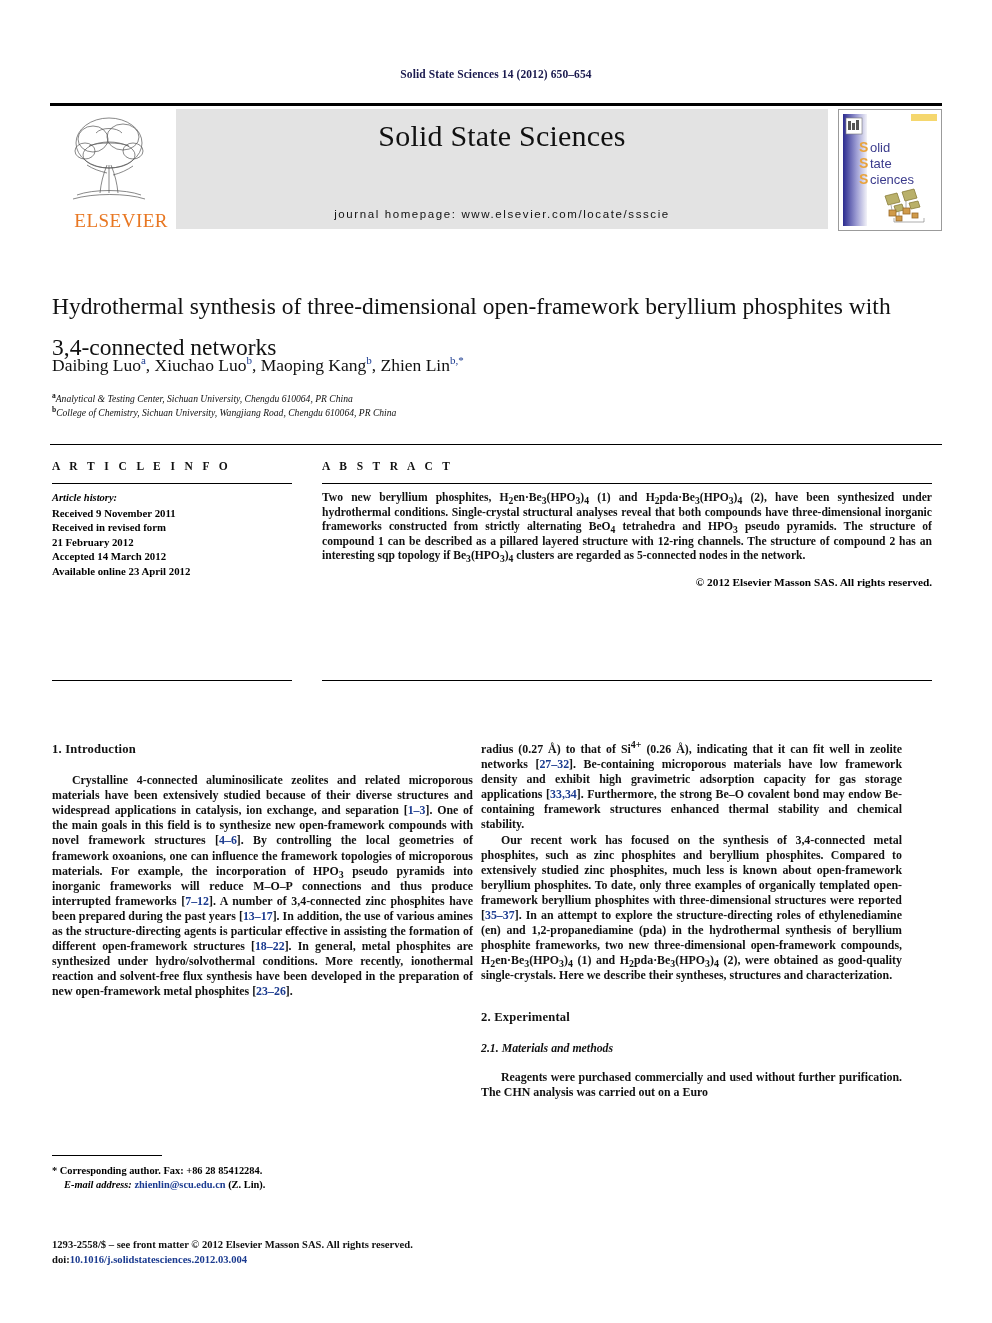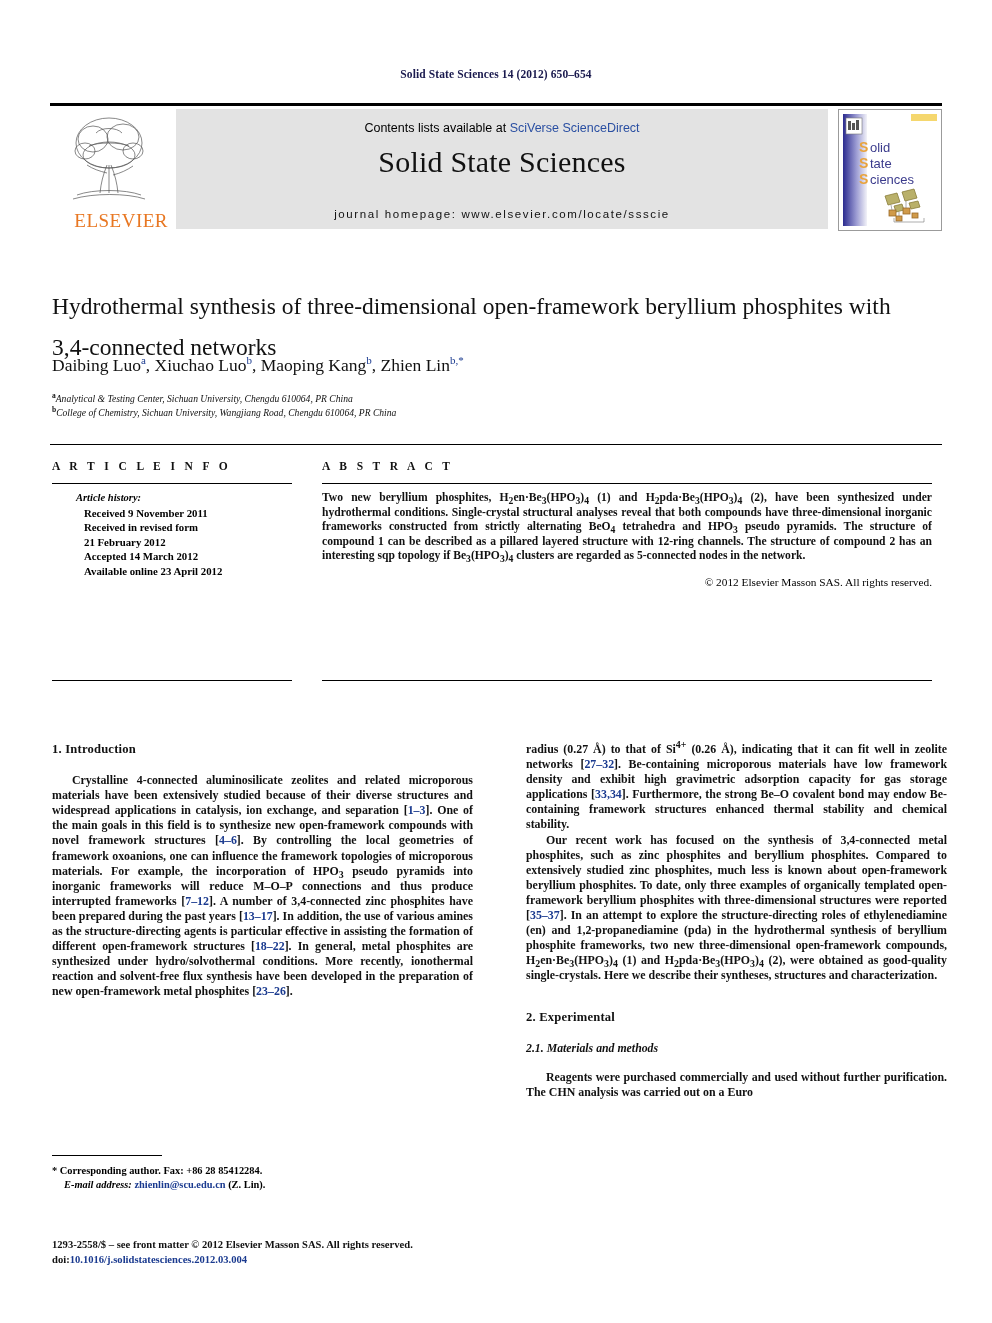--- a/index.html
+++ b/index.html
@@ -177,43 +177,41 @@
   .sec-rule {
     border-top: 1.6px solid #000;
     margin-top: 11px;
     margin-bottom: 7px;
   }
   .info-italic {
     font-style: italic;
     font-weight: bold;
     font-size: 10.5px;
     line-height: 14.5px;
-    margin-left: 24px;
   }
   .info-lines {
     font-size: 10.8px;
     line-height: 14.6px;
     font-weight: bold;
-    margin-left: 32px;
   }
   .kw-block { margin-top: 30px; }
   .kw-rule { border-top: 1.6px solid #000; margin-bottom: 6px; }
 
   .abstract-text {
     font-size: 11.6px;
     line-height: 14.6px;
     text-align: justify;
     font-weight: bold;
     color: #111;
   }
   .copyright-line {
     margin-top: 12px;
     text-align: right;
     font-size: 11.3px;
-    font-weight: normal;
+    font-weight: bold;
   }
   .rule-bottom-abs {
     position: absolute;
     left: 322px;
     width: 610px;
     top: 680px;
     border-top: 1px solid #000;
   }
   .rule-bottom-info {
     position: absolute;
@@ -229,21 +227,21 @@
     top: 742px;
     width: 421px;
     font-size: 11.9px;
     line-height: 15.1px;
     text-align: justify;
     font-weight: bold;
     color: #111;
     hyphens: none;
   }
   .col-left { left: 52px; }
-  .col-right { left: 526px; }
+  .col-right { left: 481px; }
   .body-col p { margin: 0 0 0 0; text-indent: 20px; }
   .body-col p.noindent { text-indent: 0; }
   .head-1 {
     font-weight: bold;
     font-size: 12.6px;
     margin: 0 0 16px 0;
     text-indent: 0;
     letter-spacing: 0.2px;
   }
   .head-1.spaced { margin-top: 26px; }
@@ -316,23 +314,20 @@
             <path d="M14 82 C 30 76, 62 76, 78 82"></path>
             <path d="M10 86 C 30 80, 64 80, 82 86"></path>
             <path d="M33 20 C 38 14, 54 14, 59 20"></path>
             <path d="M26 33 C 34 29, 58 29, 66 33"></path>
           </g>
         </svg>
         <div class="elsevier-word">ELSEVIER</div>
       </div>
 
       <div class="mast-center">
-        <div class="contents-line">
-          <span>Contents lists available at </span><span class="sd-link">SciVerse ScienceDirect</span>
-        </div>
         <div class="journal-name">Solid State Sciences</div>
         <div class="homepage-line">journal homepage: www.elsevier.com/locate/ssscie</div>
       </div>
 
       <div class="cover-thumb">
         <svg width="102" height="120" viewBox="0 0 102 120">
           <defs>
             <linearGradient id="spineGrad" x1="0" y1="0" x2="1" y2="0">
               <stop offset="0%" stop-color="#2b2b8f"></stop>
               <stop offset="55%" stop-color="#9a9ad2"></stop>

